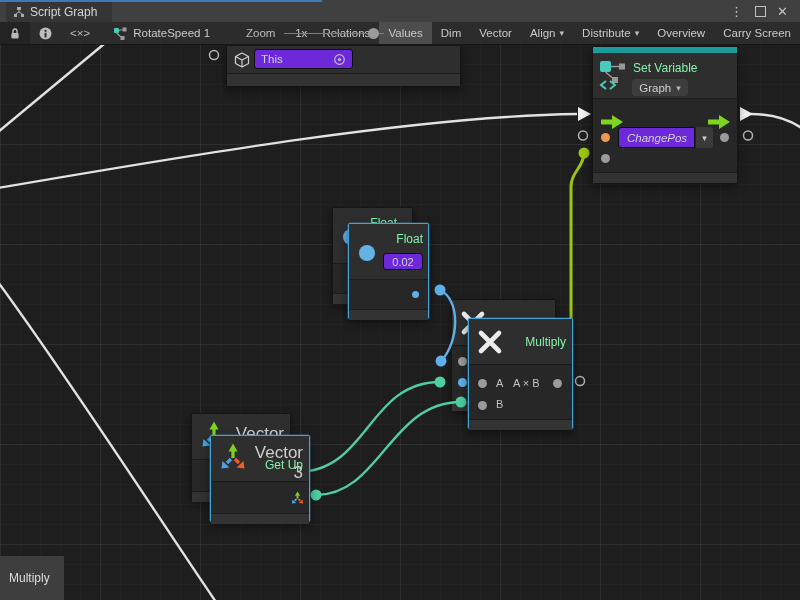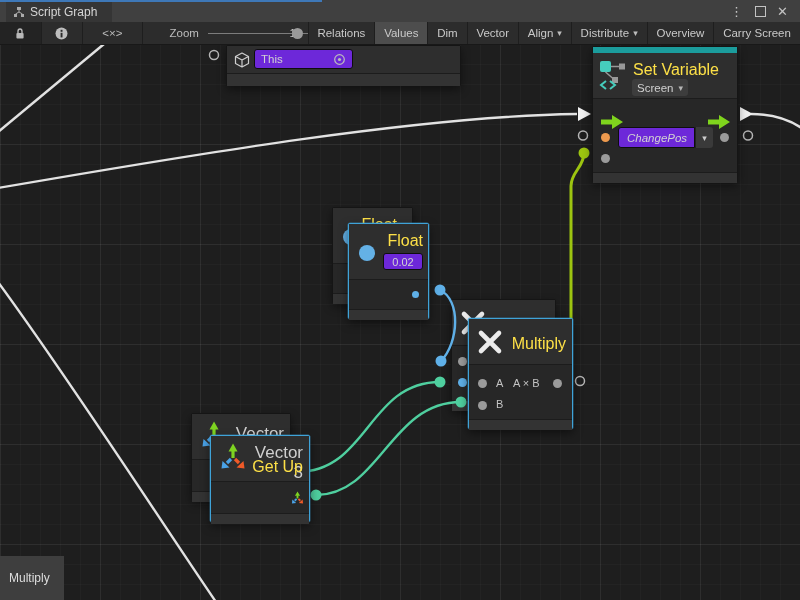--- a/index.html
+++ b/index.html
@@ -32,21 +32,21 @@
   
   .node{position:absolute;background:#272727;border:1px solid #151515;border-radius:2px;
     box-shadow:0 4px 10px rgba(0,0,0,.45);box-sizing:border-box;color:#dcdcdc;}
   .node.selected{border:1px solid #3fa3d8;box-shadow:0 0 0 .5px rgba(63,163,216,.55),0 4px 10px rgba(0,0,0,.5);}
   .node .hdr{position:relative;background:#2e2e2e;}
   .node .body{position:relative;background:#272727;border-top:1px solid #1c1c1c;}
   .node .ftr{position:relative;background:#333333;border-top:1px solid #1c1c1c;height:10px;}
   .back{z-index:1;} .front{z-index:3;}
   .port{position:absolute;border-radius:50%;width:9px;height:9px;}
   .lbl{position:absolute;font-size:11px;color:#c3c3c3;}
-  .title{position:absolute;font-size:16px;color:#fde047;}
+  .title{position:absolute;font-size:12px;color:#86efac;}
   .sub{position:absolute;font-size:17px;color:#cfcfcf;}
   .field{position:absolute;background:#6d28d9;border:1px solid #0e0e0e;border-radius:3px;
     color:#d2d2d2;font-size:11.5px;display:flex;align-items:center;box-sizing:border-box;gap:28px;}
   .ddbtn{position:absolute;background:#3d3d3d;border-radius:3px;color:#d0d0d0;font-size:11.5px;
     display:flex;align-items:center;justify-content:center;gap:5px;box-sizing:border-box;}
   .ddcaret{position:absolute;background:#3a3a3a;border-radius:0 3px 3px 0;display:flex;align-items:center;
     justify-content:center;font-size:9px;color:#cccccc;box-sizing:border-box;border-left:1px solid #222;}
   .tooltip{left:0;top:556px;width:64px;height:44px;background:#3e3e3e;color:#dedede;font-size:12px;
     display:flex;align-items:center;padding-left:9px;box-sizing:border-box;z-index:4;}
 </style>
@@ -90,20 +90,29 @@
       <circle cx="6.5" cy="6.5" r="6" fill="#bdbdbd"></circle>
       <rect x="5.6" y="2.8" width="1.9" height="2" fill="#2a2a2a"></rect>
       <rect x="5.6" y="5.8" width="1.9" height="4.6" fill="#2a2a2a"></rect>
     </svg>
   </div>
   <div class="tdiv"></div>
   <div class="tbtn" style="width:54px;color:#bdbdbd;">
     <span>&lt;×&gt;</span>
   </div>
   <div class="tdiv"></div>
+  <div class="tbtn" style="padding-left:14px;gap:6px;">
+    <svg width="14" height="14" viewBox="0 0 14 14">
+      <rect x="1" y="2" width="5" height="5" rx="1" fill="#46cdbd"></rect>
+      <rect x="9.5" y="1.5" width="4" height="4" fill="#9a9a9a"></rect>
+      <path d="M6,4.5 L9.5,3.5 M3.5,7 L8,11" stroke="#9a9a9a" stroke-width="1.2" fill="none"></path>
+      <rect x="7.5" y="10" width="4" height="4" fill="#9a9a9a"></rect>
+    </svg>
+    <span>RotateSpeed 1</span>
+  </div>
   <div class="tbtn" style="margin-left:18px;color:#bdbdbd;">
     <span>Zoom</span>
   </div>
   <div class="sliderTrack">
     <div class="line"></div>
     <div class="handle"></div>
   </div>
   <div class="tbtn" style="padding:0 6px;">
     <span>1x</span>
   </div>
@@ -230,21 +239,21 @@
   <div class="hdr" style="height:45px;">
     <svg class="abs" style="left:6px;top:7px;" width="28" height="30" viewBox="0 0 28 30">
       <rect x="1" y="1" width="11" height="11" rx="2" fill="#46cdbd"></rect>
       <rect x="20" y="3.5" width="6" height="6" fill="#989898"></rect>
       <path d="M12,6.5 L20,6.5 M6.5,12 L14,18.5" stroke="#989898" stroke-width="1.5" fill="none"></path>
       <rect x="13" y="17" width="6" height="6" fill="#989898"></rect>
       <path d="M7,21 L2,25 L7,29 M11,21 L16,25 L11,29" stroke="#46cdbd" stroke-width="2" fill="none"></path>
     </svg>
     <span class="title" style="left:40px;top:8px;">Set Variable</span>
     <div class="ddbtn" style="left:39px;top:26px;width:56px;height:17px;">
-      <span>Screen</span>
+      <span>Graph</span>
       <span style="font-size:9px;color:#b5b5b5;">▾</span>
     </div>
   </div>
   <div class="body" style="height:73px;font-style:italic;">
     <svg class="abs" style="left:8px;top:16px;" width="23" height="14" viewBox="0 0 23 14">
       <path d="M0,4.5 h11 v-4.5 l11,7 l-11,7 v-4.5 h-11 z" fill="#7fd41d"></path>
     </svg>
     <svg class="abs" style="left:115px;top:16px;" width="23" height="14" viewBox="0 0 23 14">
       <path d="M0,4.5 h11 v-4.5 l11,7 l-11,7 v-4.5 h-11 z" fill="#7fd41d"></path>
     </svg>

